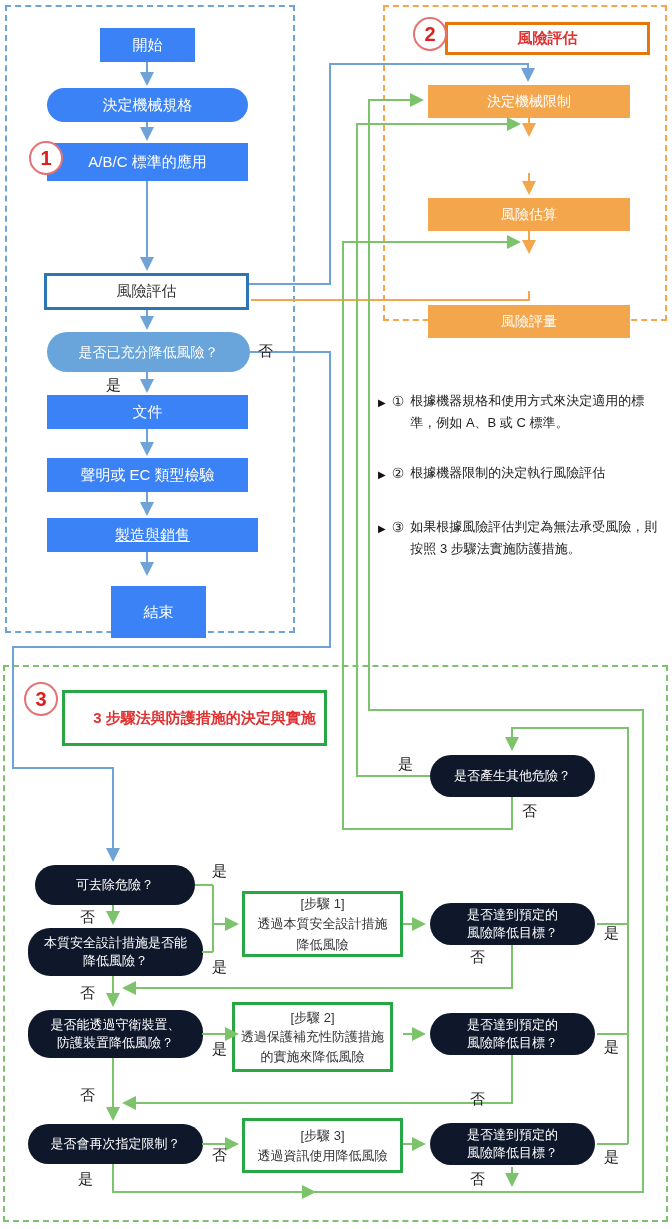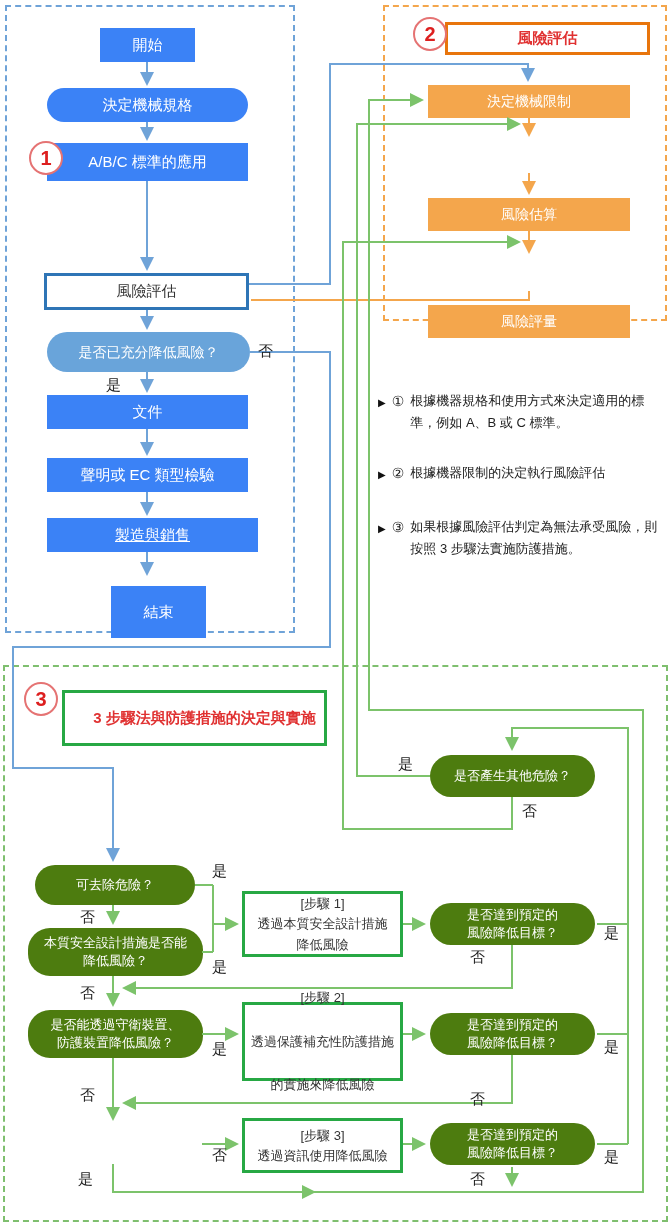--- a/index.html
+++ b/index.html
@@ -6,21 +6,21 @@
   .canvas{position:relative;width:672px;height:1229px;background:#fff;
           font-family:"Liberation Sans",sans-serif;overflow:hidden;}
   .dashed{position:absolute;border:2px dashed;box-sizing:border-box;}
   .dash-blue{border-color:#6FA3D8;}
   .dash-orange{border-color:#F4A64C;}
   .dash-green{border-color:#7FBF6F;}
   .node{position:absolute;display:flex;align-items:center;justify-content:center;
         text-align:center;box-sizing:border-box;}
   .blue{background:#3b82f6;color:#fff;font-size:15px;}
   .orange-node{background:#F4A64C;color:#fff;font-size:14px;}
-  .pill{border-radius:22px;background:#4d7c0f;color:#fff;font-size:13px;
+  .pill{border-radius:22px;background:#0f172a;color:#fff;font-size:13px;
         line-height:1.35;padding:0 6px;}
   .outline-blue{background:#fff;border:3px solid #2E75B6;color:#333;font-size:15px;}
   .title-box{position:absolute;display:flex;align-items:center;justify-content:center;
              background:#fff;color:#E03131;font-weight:bold;font-size:15px;box-sizing:border-box;}
   .tb-orange{border:3px solid #E8750C;}
   .tb-green{border:3px solid #27A844;}
   .step-box{background:#fff;border:3px solid #27A844;color:#333;font-size:13px;
             line-height:1.5;flex-direction:column;}
   .badge{position:absolute;width:30px;height:30px;border-radius:50%;border:2px solid #E57373;
          color:#DD1F1F;font-size:20px;font-weight:bold;display:flex;align-items:center;
@@ -148,27 +148,28 @@
     </div>
   </div>
 
   <div class="node pill" style="left:28px;top:1010px;width:175px;height:48px;">
     <div>
       <span class="bl">是否能透過守衛裝置、</span>
       <span class="bl">防護裝置降低風險？</span>
     </div>
   </div>
 
+  <div class="node pill" style="left:28px;top:1124px;width:175px;height:40px;">是否會再次指定限制？</div>
 
   <div class="node step-box" style="left:242px;top:891px;width:161px;height:66px;justify-content:space-between;">
     <span>[步驟 1]</span>
     <span>透過本質安全設計措施</span>
     <span>降低風險</span>
   </div>
-  <div class="node step-box" style="left:242px;top:1002px;width:161px;height:79px;gap:24px;">
+  <div class="node step-box" style="left:232px;top:1002px;width:161px;height:70px;">
     <span>[步驟 2]</span>
     <span>透過保護補充性防護措施</span>
     <span>的實施來降低風險</span>
   </div>
   <div class="node step-box" style="left:242px;top:1118px;width:161px;height:55px;">
     <span>[步驟 3]</span>
     <span>透過資訊使用降低風險</span>
   </div>
 
   <div class="node pill" style="left:430px;top:903px;width:165px;height:42px;">

